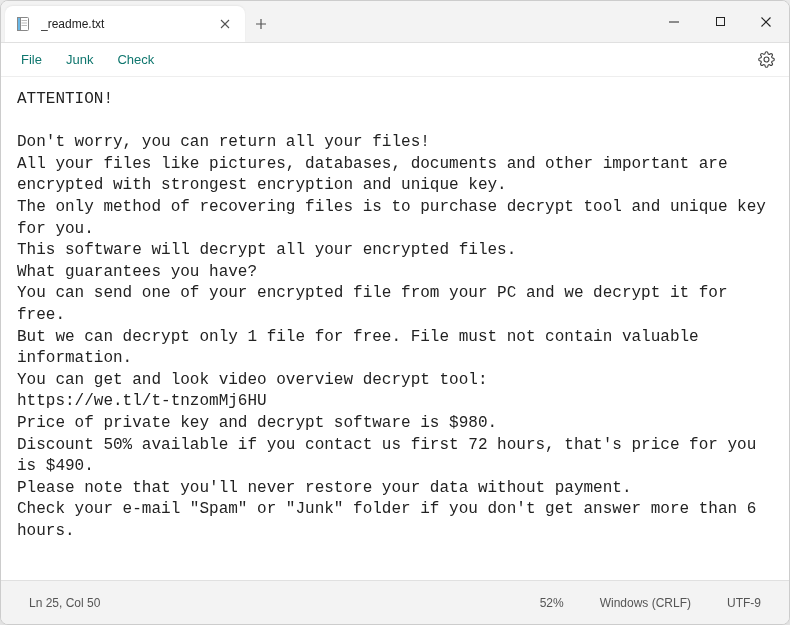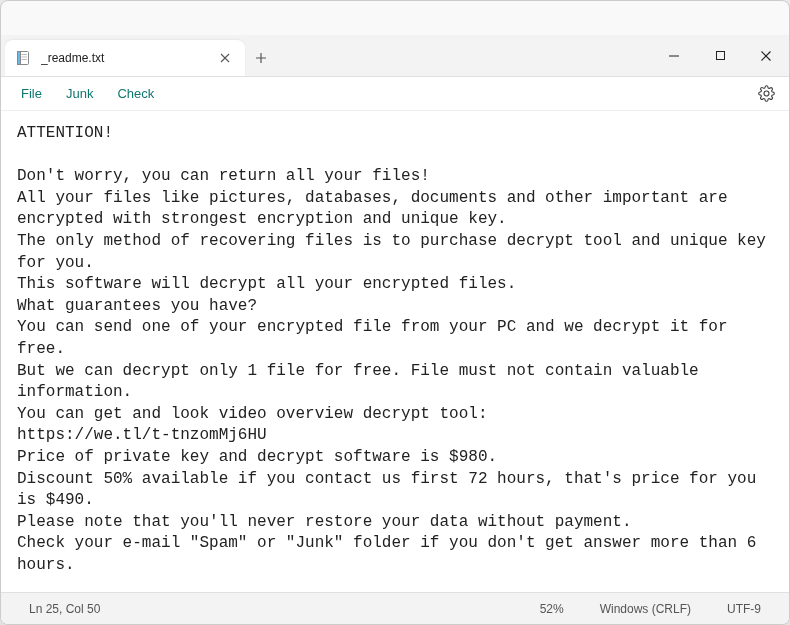--- a/index.html
+++ b/index.html
@@ -20,21 +20,20 @@
     flex-direction: column;
     overflow: hidden;
     box-shadow: 0 4px 20px rgba(0,0,0,0.15);
   }
   .titlebar {
     height: 42px;
     background: #f3f3f3;
     display: flex;
     align-items: stretch;
     border-bottom: 1px solid #e0e0e0;
-    margin-top: 34px;
   }
   .tab-strip {
     flex: 1;
     display: flex;
     align-items: flex-end;
     padding-left: 4px;
   }
   .tab {
     background: #fff;
     border-top-left-radius: 8px;
@@ -114,21 +113,21 @@
   }
   .cursor-mark {
     display:inline-block;
     border-left: 1px solid #222;
     height: 1.1em;
     vertical-align: middle;
     margin-left:1px;
   }
 
   .statusbar {
-    height: 32px;
+    height: 44px;
     background: #f3f3f3;
     border-top: 1px solid #e0e0e0;
     display: flex;
     align-items: center;
     font-size: 12px;
     color: #555;
     padding: 0 10px;
   }
   .status-seg { padding: 0 18px; }
   .status-spacer { flex:1; }

